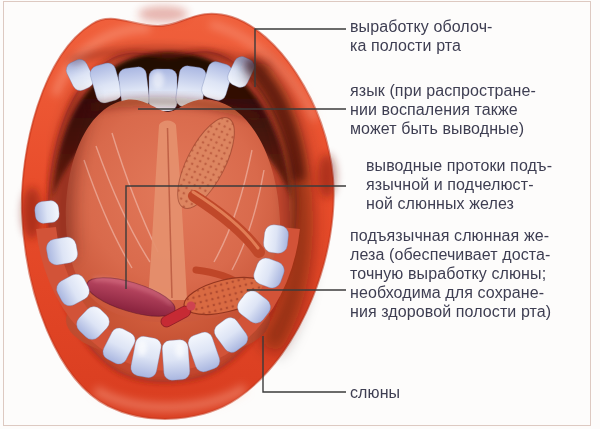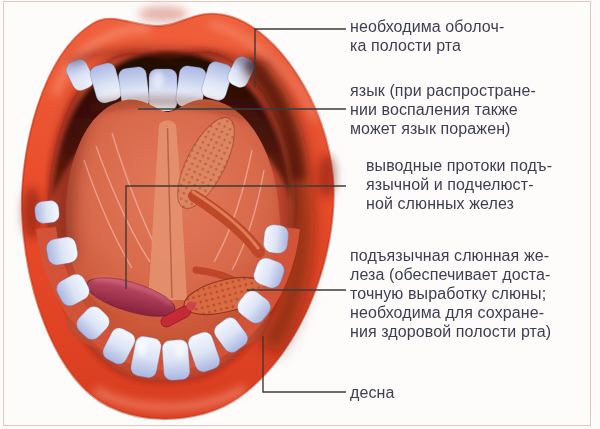--- a/index.html
+++ b/index.html
@@ -13,21 +13,21 @@
   }
   .illustration-svg{position:absolute;left:0;top:0;}
   .anno-label{
     position:absolute;left:350px;width:244px;
     font-size:16px;line-height:19px;letter-spacing:.1px;
     color:#3e3e52;white-space:pre-line;
   }
   .lbl-1{top:17px;}
   .lbl-2{top:81px;}
   .lbl-3{top:156px;margin-left:16px;}
-  .lbl-4{top:246px;}
+  .lbl-4{top:226px;}
   .lbl-5{top:383px;}
 </style>
 </head>
 <body>
 
 <div class="stage">
 
   <svg class="illustration-svg" width="600" height="429" viewBox="0 0 600 429">
     <defs>
       <linearGradient id="gLips" x1="0" y1="0" x2="0" y2="1">
@@ -178,29 +178,29 @@
 
     <g fill="none" stroke="#3b3b3b" stroke-width="1.4">
       <polyline points="346,29 255,29 255,87"></polyline>
       <line x1="346" y1="109" x2="138" y2="109"></line>
       <polyline points="346,186 126,186 126,289"></polyline>
       <line x1="346" y1="290" x2="247" y2="290"></line>
       <polyline points="263,336 263,392 346,392"></polyline>
     </g>
   </svg>
 
-  <div class="anno-label lbl-1">необходима оболоч-
+  <div class="anno-label lbl-1">выработку оболоч-
 ка полости рта</div>
   <div class="anno-label lbl-2">язык (при распростране-
 нии воспаления также
-может язык поражен)</div>
+может быть выводные)</div>
   <div class="anno-label lbl-3">выводные протоки подъ-
 язычной и подчелюст-
 ной слюнных желез</div>
   <div class="anno-label lbl-4">подъязычная слюнная же-
 леза (обеспечивает доста-
 точную выработку слюны;
 необходима для сохране-
 ния здоровой полости рта)</div>
-  <div class="anno-label lbl-5">десна</div>
+  <div class="anno-label lbl-5">слюны</div>
 
   <div class="figure-border"></div>
 </div>
 
 </body></html>

